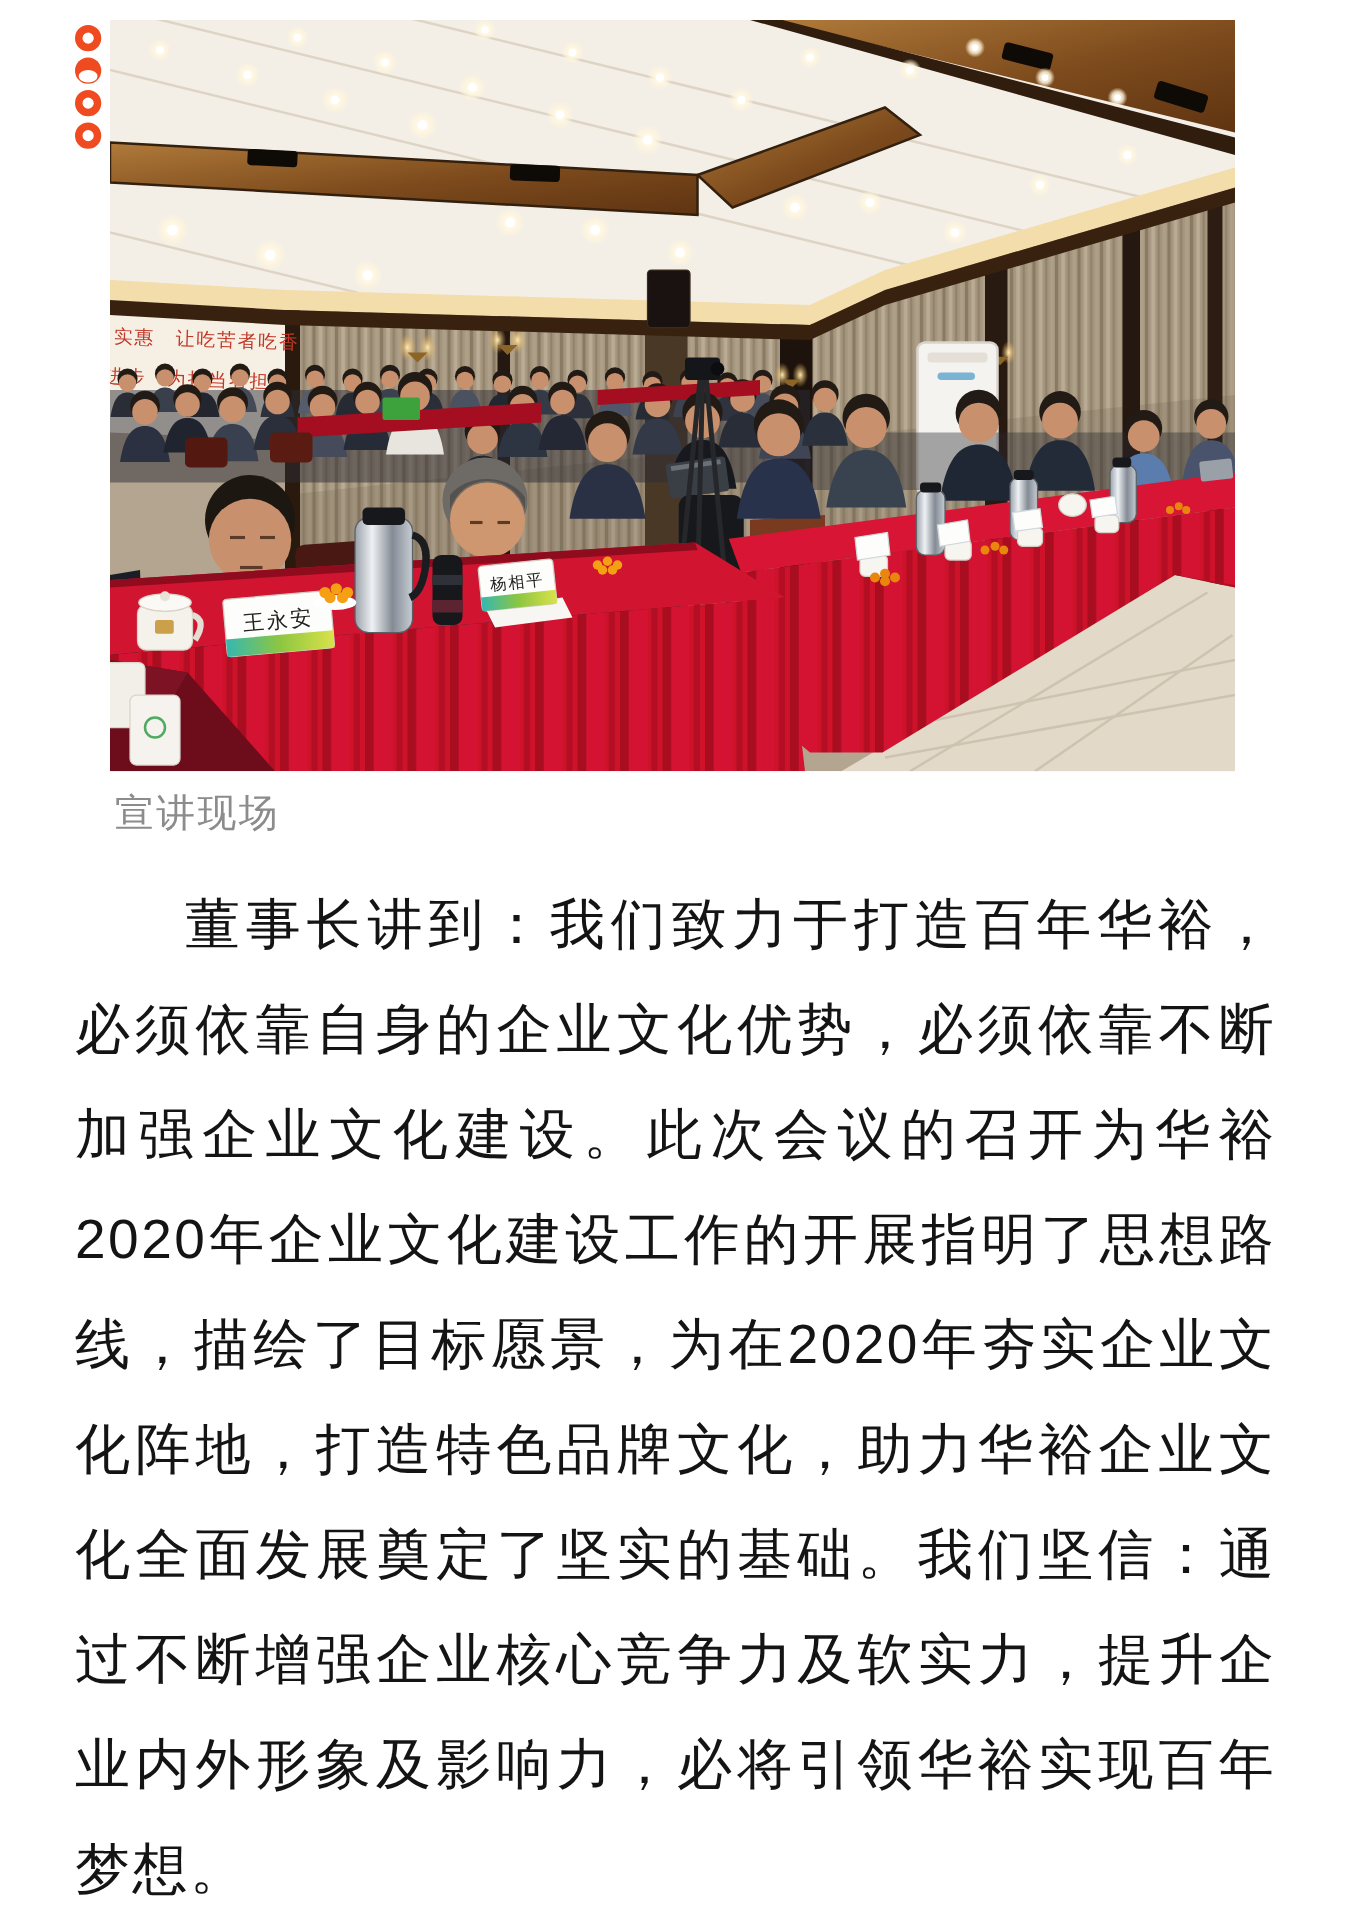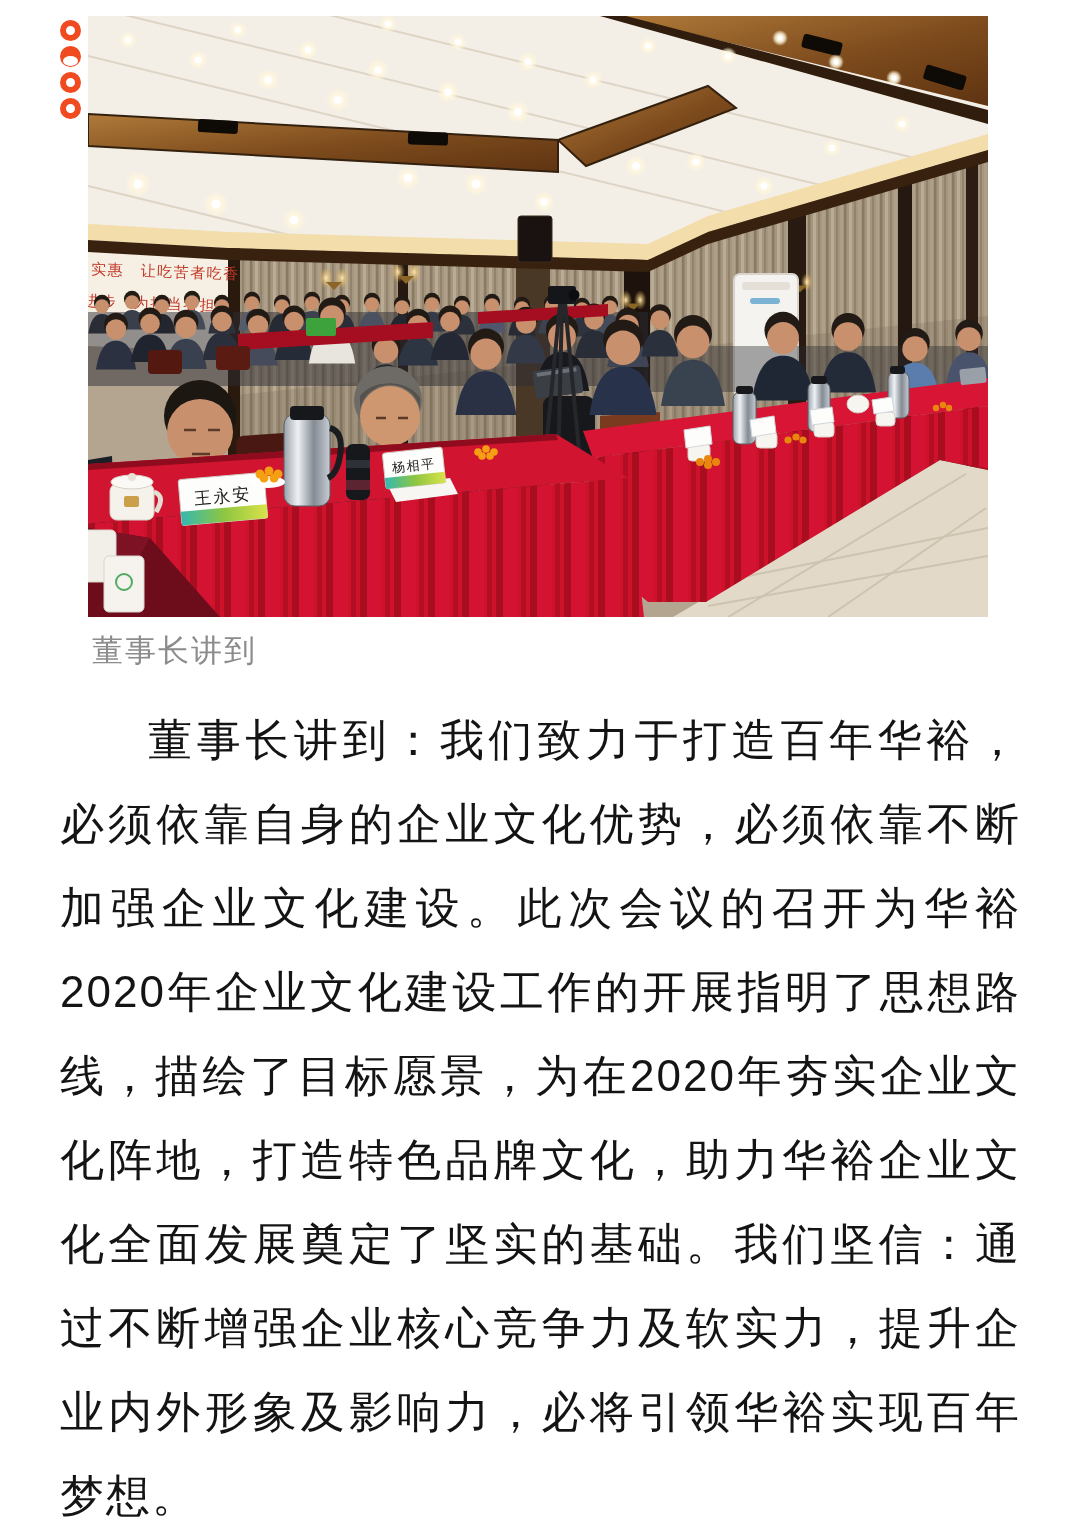--- a/index.html
+++ b/index.html
@@ -452,19 +452,19 @@
       <polygon points="0,512 62,522 40,560 0,548" fill="#7d1224"></polygon>
       <g>
         <rect x="-8" y="514" width="36" height="52" rx="5" fill="#f2efe9" stroke="#d9d4ca"></rect>
         <rect x="16" y="540" width="40" height="56" rx="5" fill="#f6f3ee" stroke="#d9d4ca"></rect>
         <circle cx="36" cy="566" r="8" fill="none" stroke="#4faa62" stroke-width="2"></circle>
       </g>
     </g>
   </svg>
   </figure>
 
-  <div class="caption" style="color: rgb(140, 140, 140);">董事长讲到</div>
+  <div class="caption" style="color: rgb(140, 140, 140);">宣讲现场</div>
 
   <article>
     <p style="color: rgb(20, 20, 20);">董事长讲到：我们致力于打造百年华裕，必须依靠自身的企业文化优势，必须依靠不断加强企业文化建设。此次会议的召开为华裕2020年企业文化建设工作的开展指明了思想路线，描绘了目标愿景，为在2020年夯实企业文化阵地，打造特色品牌文化，助力华裕企业文化全面发展奠定了坚实的基础。我们坚信：通过不断增强企业核心竞争力及软实力，提升企业内外形象及影响力，必将引领华裕实现百年梦想。</p>
   </article>
 
 </div>
 
 </body></html>

